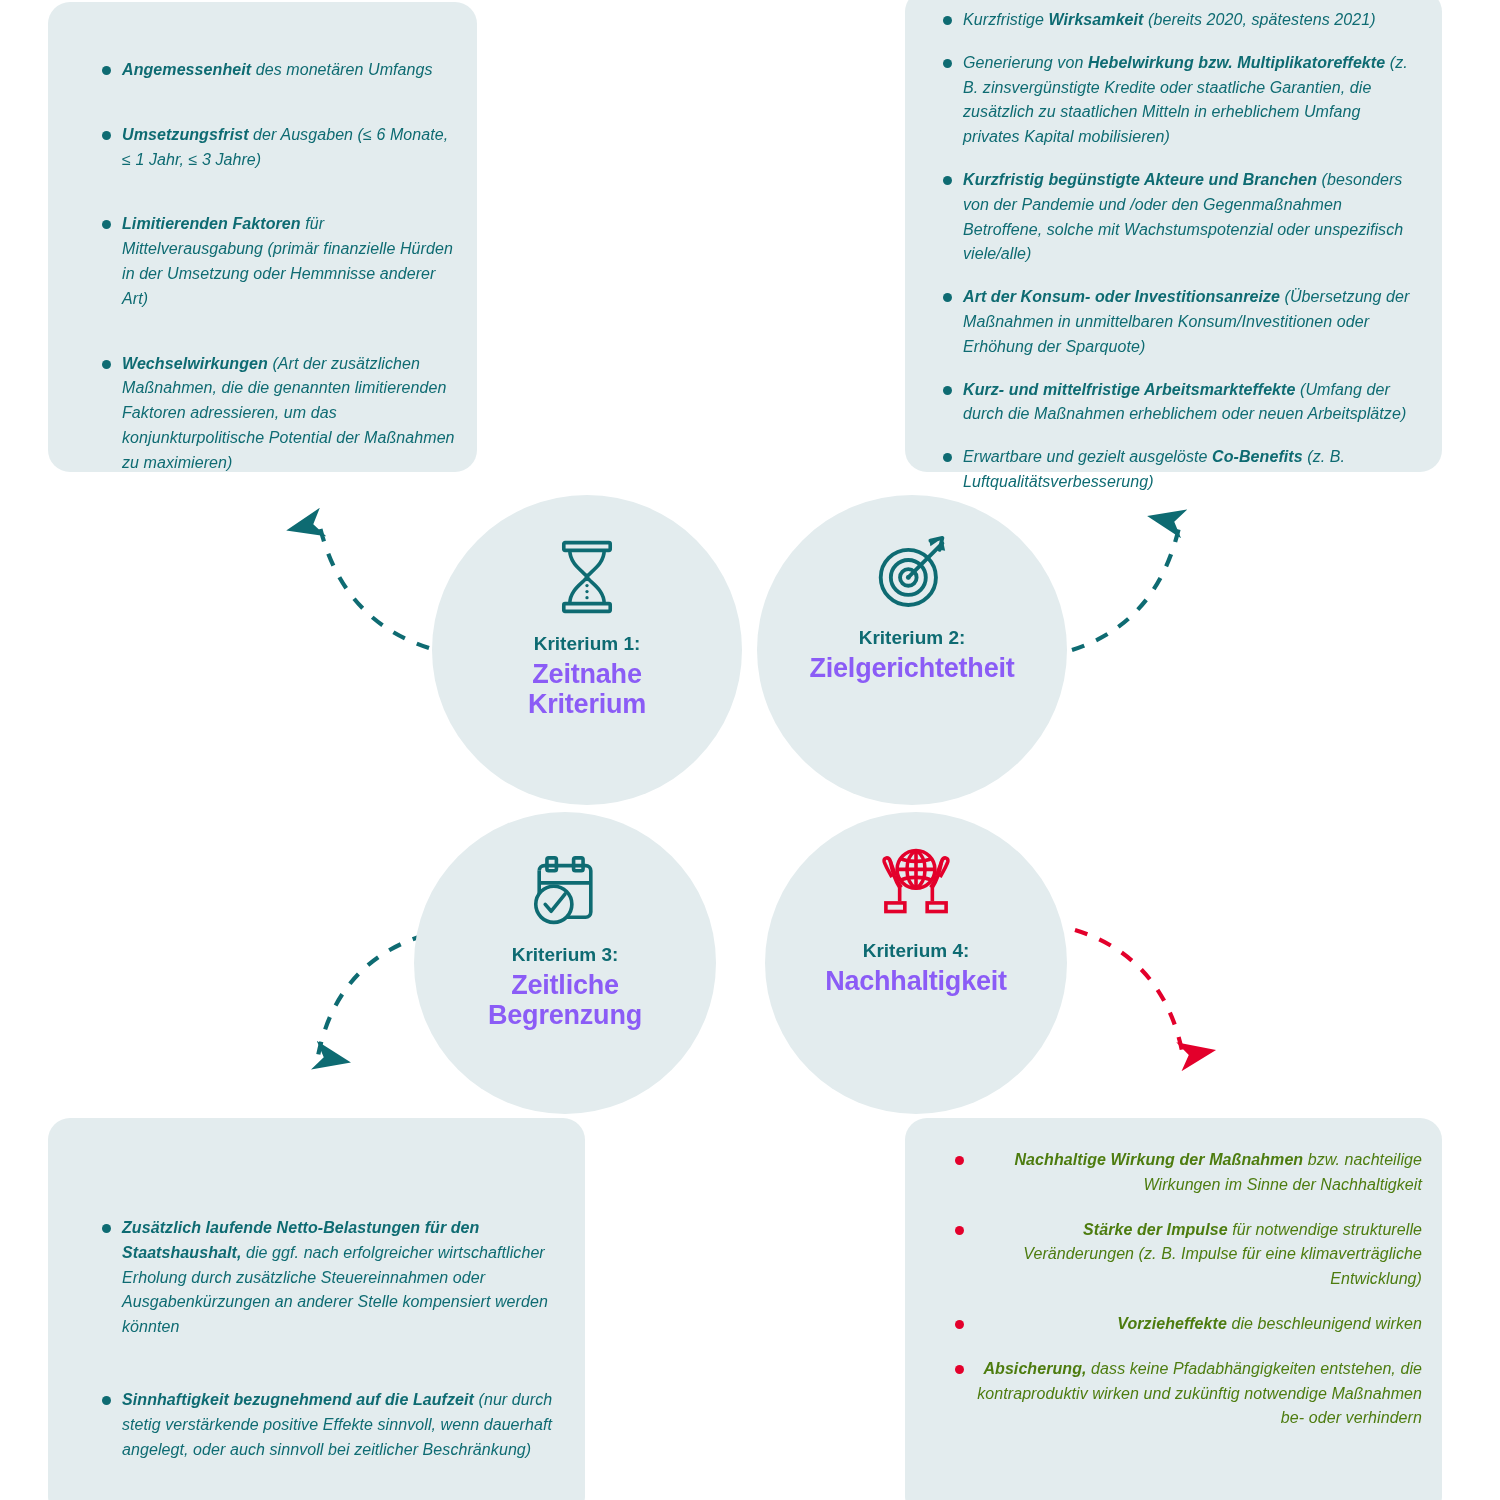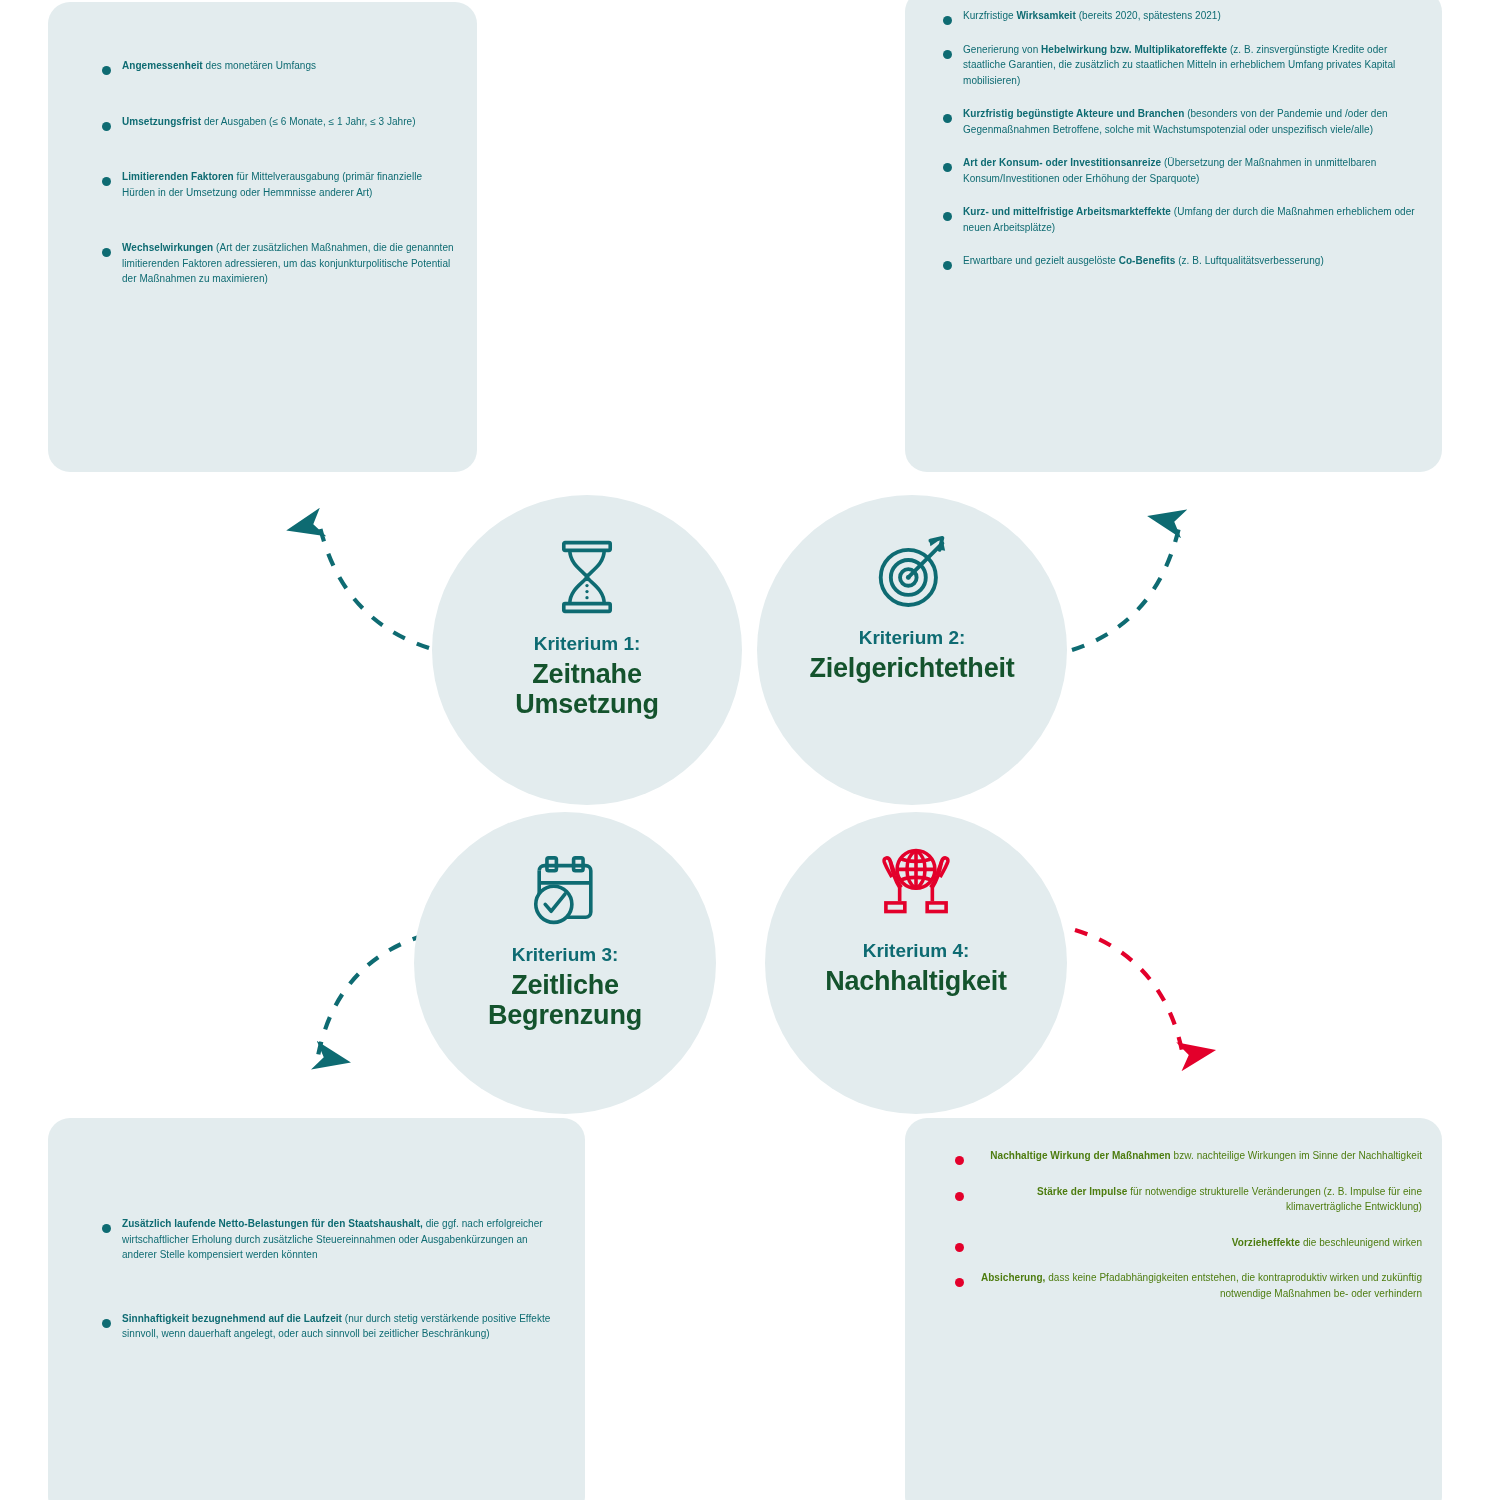--- a/index.html
+++ b/index.html
@@ -19,24 +19,25 @@
   }
   .panel-tl{left:48px;  top:2px;    width:429px; height:470px;}
   .panel-tr{left:905px; top:-10px;  width:537px; height:482px;}
   .panel-bl{left:48px;  top:1118px; width:537px; height:400px;}
   .panel-br{left:905px; top:1118px; width:537px; height:400px;}
 
   .list{list-style:none;margin:0;padding:0;position:absolute;left:0;right:0;}
   .list li{
     position:relative;
     padding-left:38px;
-    font-size:10px;
+    font-size:16px;
     line-height:1.55;
     color:#0e6b72;
     letter-spacing:.005em;
+    font-style:italic;
   }
   .list li::before{
     content:"";
     position:absolute;
     left:18px; top:8px;
     width:9px;height:9px;border-radius:50%;
     background:#0e6b72;
   }
   .list.red li{color:#4d7c0f;text-align:right;}
   .list.red li::before{background:#e3002b;}
@@ -66,21 +67,21 @@
   .c1{left:432px; top:495px;  width:310px;height:310px;padding-top:36px;}
   .c2{left:757px; top:495px;  width:310px;height:310px;padding-top:30px;}
   .c3{left:414px; top:812px;  width:302px;height:302px;padding-top:30px;}
   .c4{left:765px; top:812px;  width:302px;height:302px;padding-top:26px;}
 
   .icon-wrap{height:92px;display:flex;align-items:center;justify-content:center;}
   .c-sub{
     font-size:19px;color:#0e6b72;font-weight:600;margin-top:10px;text-align:center;
   }
   .c-title{
-    font-size:27px;font-weight:700;color:#14532d;text-align:center;
+    font-size:27px;font-weight:700;color:#8b5cf6;text-align:center;
     line-height:1.12;margin-top:4px;letter-spacing:-.2px;
   }
 
   
   .arrows{position:absolute;left:0;top:0;width:1500px;height:1500px;pointer-events:none;}
 </style>
 </head>
 <body>
 
 <div id="stage">
@@ -153,21 +154,21 @@
         <g stroke="none" fill="#0e6b72">
           <circle cx="50" cy="53" r="1.9"></circle>
             <circle cx="50" cy="60" r="1.9"></circle>
           <circle cx="50" cy="67" r="1.9"></circle>
             <circle cx="50" cy="74" r="1.9"></circle>
         </g>
       </svg>
     </div>
     <div class="c-sub">Kriterium 1:</div>
     <div class="c-title">
-      <span>Zeitnahe</span><br><span>Umsetzung</span>
+      <span>Zeitnahe</span><br><span>Kriterium</span>
     </div>
   </div>
 
   <div class="circle c2">
     <div class="icon-wrap">
       <svg width="92" height="92" viewBox="0 0 100 100" fill="none" stroke="#0e6b72" stroke-width="4.2">
         <circle cx="46" cy="57" r="30"></circle>
         <circle cx="46" cy="57" r="19"></circle>
         <circle cx="46" cy="57" r="9"></circle>
         <circle cx="46" cy="57" r="2.6" fill="#0e6b72" stroke="none"></circle>

